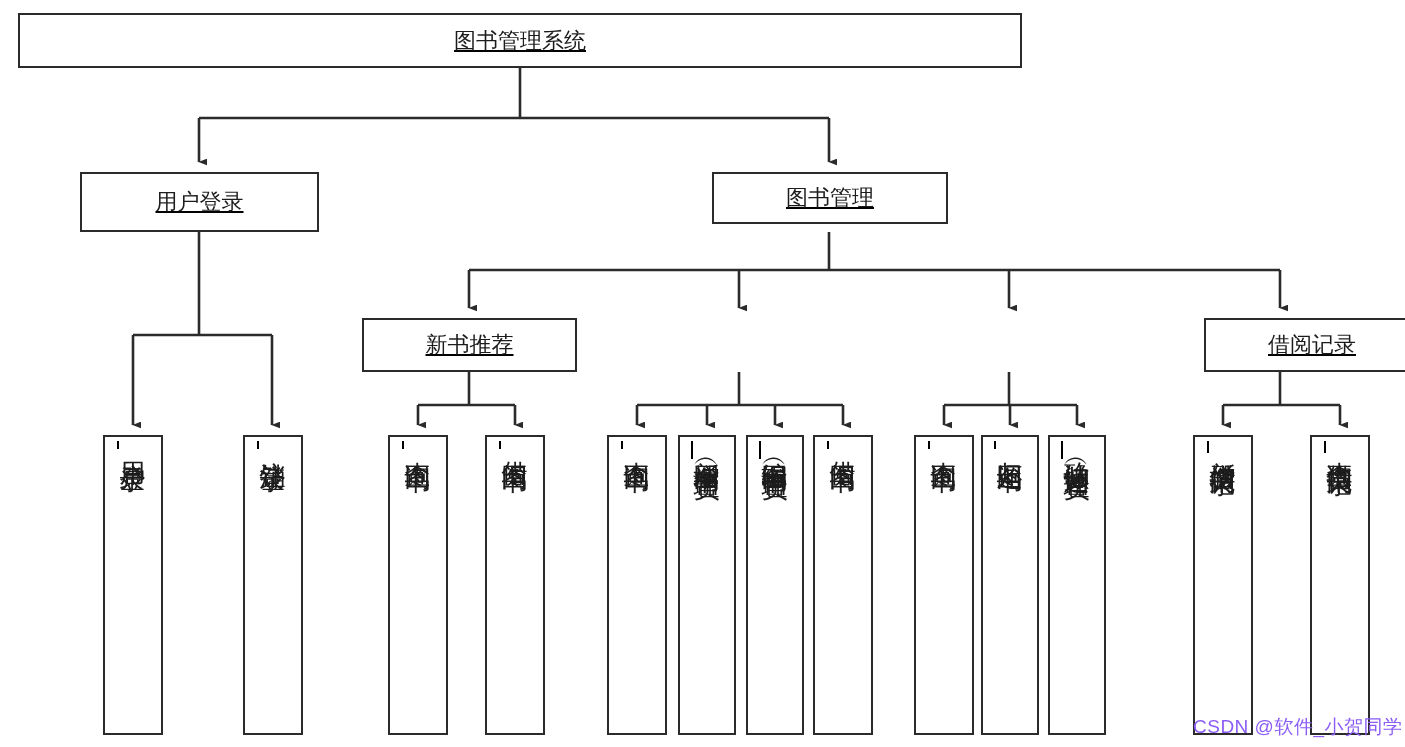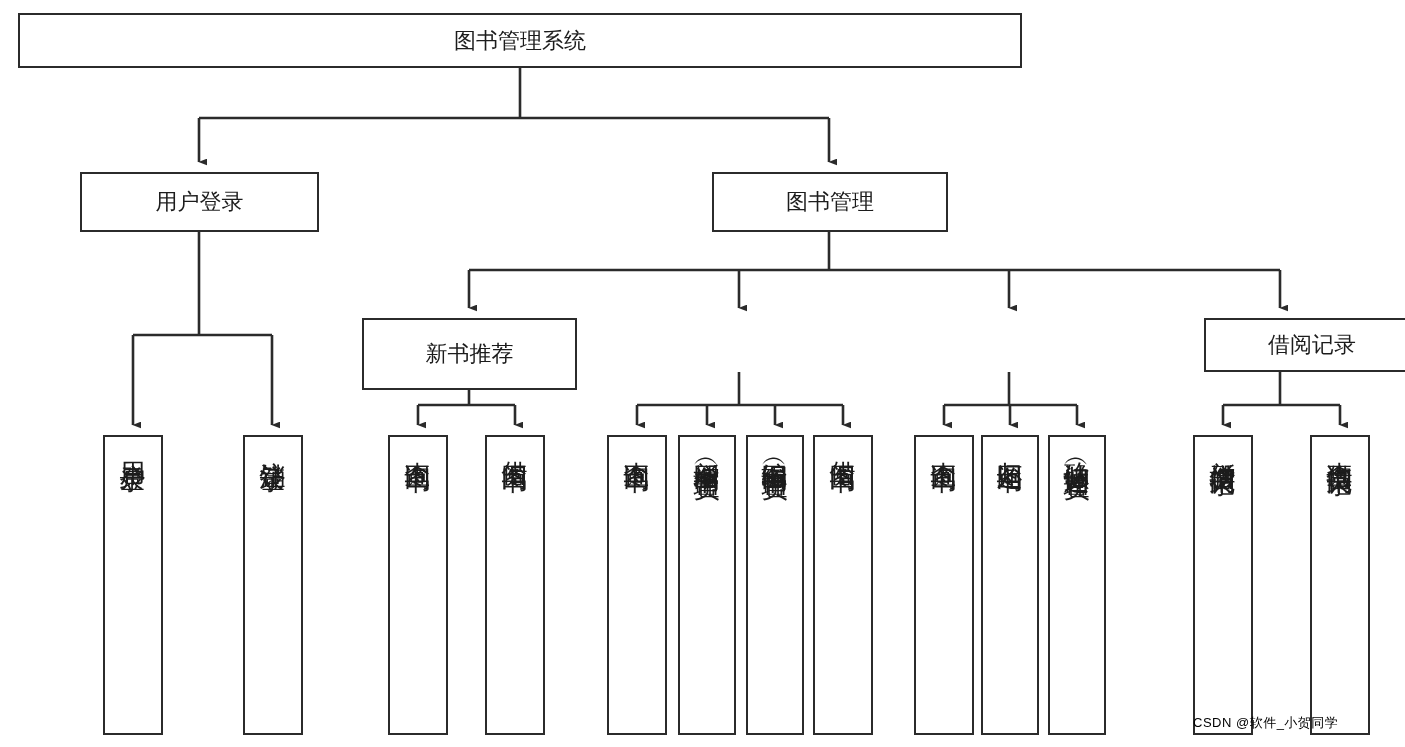--- a/index.html
+++ b/index.html
@@ -26,20 +26,21 @@
   }
   .node-box {
     position: absolute;
     box-sizing: border-box;
     background: #ffffff;
     border: 2px solid #2b2b2b;
     display: flex;
     align-items: center;
     justify-content: center;
     overflow: hidden;
+    text-decoration: underline;
   }
   .node-label {
     color: #1c1c1c;
     text-align: center;
     line-height: 1.18;
     white-space: nowrap;
   }
   .horiz .node-label {
     font-size: 22px;
     writing-mode: horizontal-tb;
@@ -50,22 +51,22 @@
   }
   .vert .node-label {
     font-size: 26px;
     writing-mode: vertical-rl;
     text-orientation: upright;
     letter-spacing: 2px;
     line-height: 1;
   }
   .watermark {
     position: absolute;
-    color: #000000;
-    font-size: 13px;
+    color: #8b5cf6;
+    font-size: 19px;
     white-space: nowrap;
     pointer-events: none;
     letter-spacing: 0.5px;
   }
 </style>
 </head>
 <body>
 
 <div id="canvas">
 
@@ -131,25 +132,25 @@
     </g>
   </svg>
 
   <div class="node-box horiz" style="left:18px; top:13px; width:1004px; height:55px;">
     <span class="node-label">图书管理系统</span>
   </div>
 
   <div class="node-box horiz" style="left:80px; top:172px; width:239px; height:60px;">
     <span class="node-label">用户登录</span>
   </div>
-  <div class="node-box horiz" style="left:712px; top:172px; width:236px; height:60px;">
+  <div class="node-box horiz" style="left:712px; top:172px; width:236px; height:52px;">
     <span class="node-label">图书管理</span>
   </div>
 
-  <div class="node-box horiz" style="left:362px; top:318px; width:215px; height:72px;">
+  <div class="node-box horiz" style="left:362px; top:318px; width:215px; height:54px;">
     <span class="node-label">新书推荐</span>
   </div>
   <div class="node-box horiz" style="left:1204px; top:318px; width:216px; height:54px;">
     <span class="node-label">借阅记录</span>
   </div>
 
   <div class="node-box vert" style="left:103px; top:435px; width:60px; height:300px;">
     <span class="node-label">用户登录</span>
   </div>
   <div class="node-box vert" style="left:243px; top:435px; width:60px; height:300px;">

